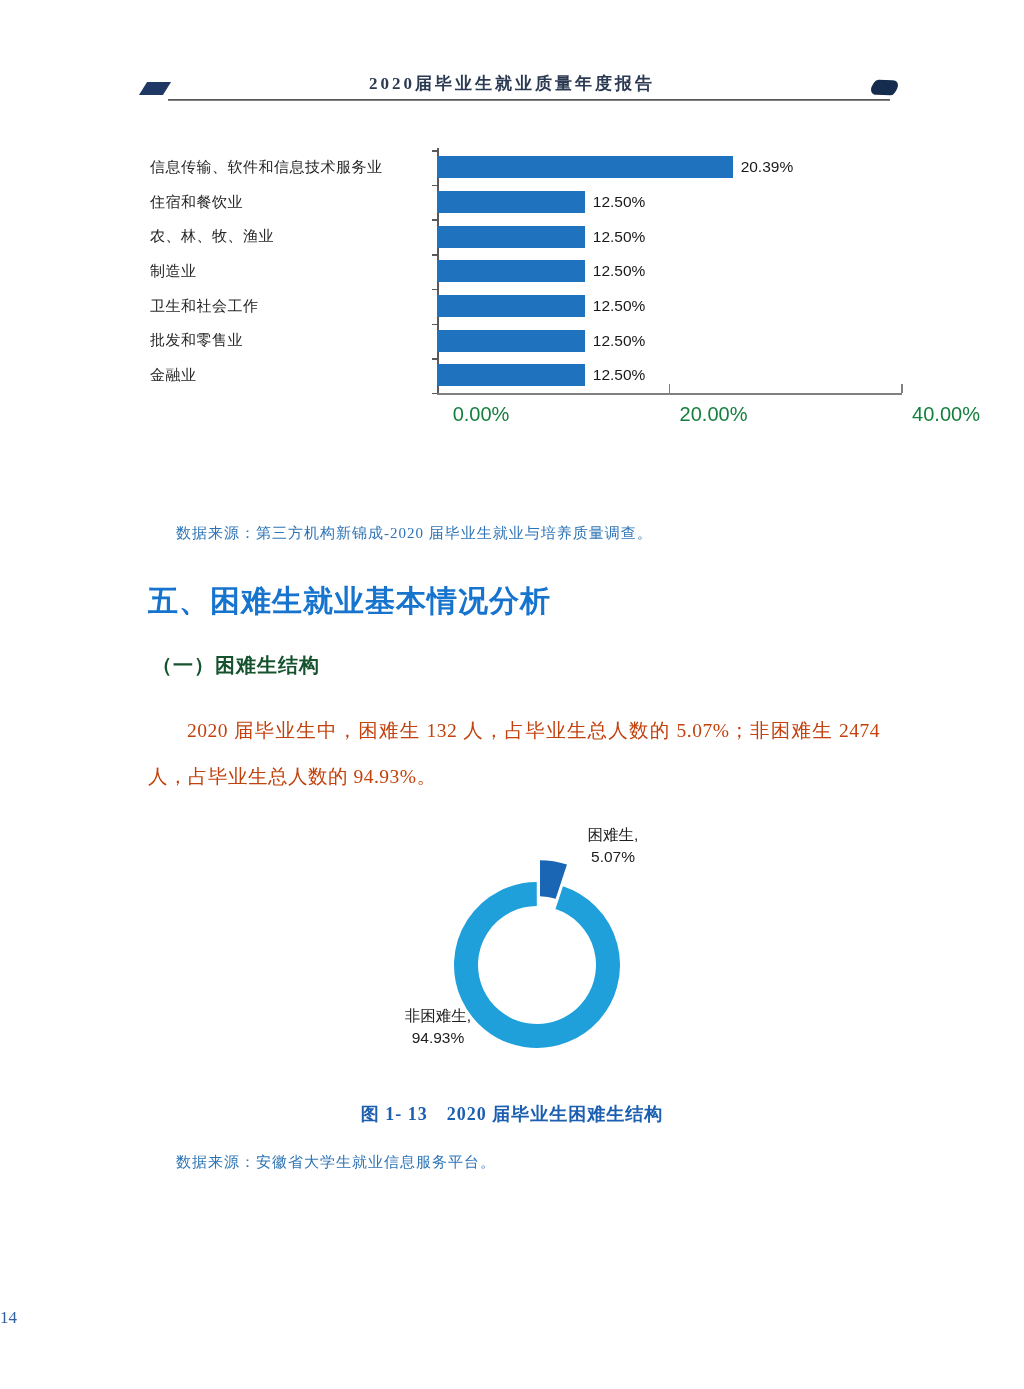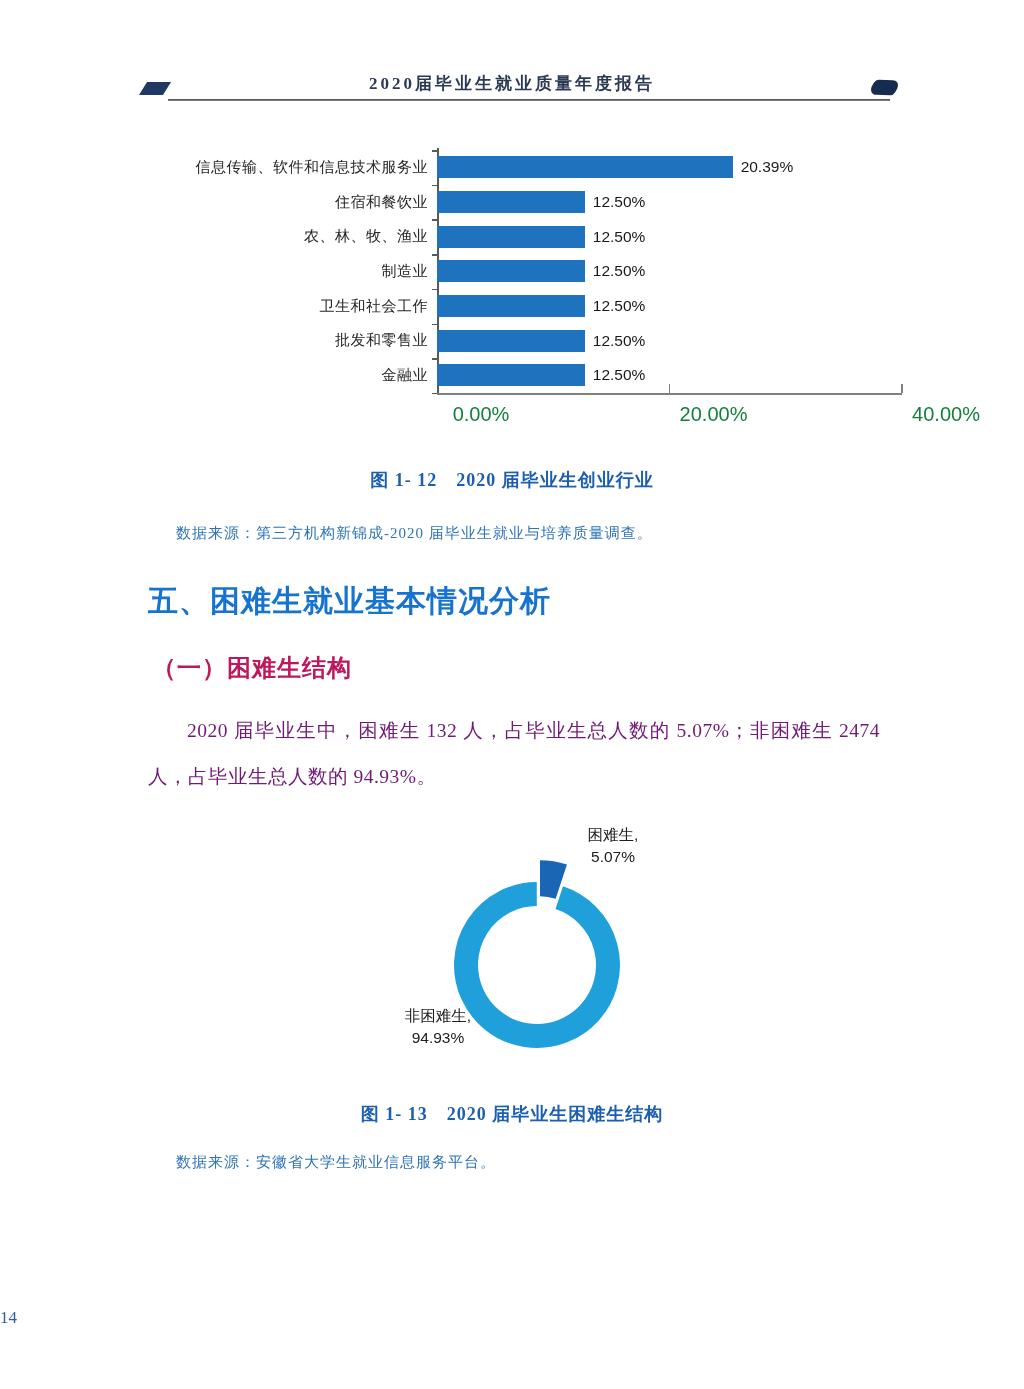--- a/index.html
+++ b/index.html
@@ -26,21 +26,21 @@
   .hdr-shape-right {
     position:absolute; top:80px; left:871px; width:27px; height:15px;
     background:#152c4e; transform:skewX(-30deg) rotate(2deg);
     border-radius:3px 10px 3px 10px;
   }
   
   .barchart { position:absolute; top:140px; left:150px; width:760px; height:300px; }
   .bc-rows { position:absolute; top:10px; left:0; right:0; }
   .bc-row { height:34.7px; display:flex; align-items:center; }
   .bc-label {
-    width:287px; padding-right:9px; text-align:right;
+    width:287px; padding-right:9px; 
     font-family:"Liberation Sans","DejaVu Sans",sans-serif;
     font-size:15px; color:#262626; letter-spacing:0.5px; white-space:nowrap;
   }
   .bc-track { flex:1; display:flex; align-items:center; height:22px; position:relative; }
   .bc-bar { height:22px; }
   .bc-val {
     margin-left:8px; font-family:"Liberation Sans","DejaVu Sans",sans-serif;
     font-size:15.5px; color:#1a1a1a; white-space:nowrap;
   }
   .bc-yaxis { position:absolute; left:287px; top:8px; height:247px; width:1.5px; background:#595959; }
@@ -69,25 +69,25 @@
   .src-13 { top:1153px; }
   
   .h1 {
     position:absolute; top:581px; left:148px;
     font-family:"Liberation Sans","DejaVu Sans",sans-serif;
     font-size:30px; font-weight:bold; color:#1673ce; letter-spacing:1px;
   }
   .h2 {
     position:absolute; top:652px; left:152px;
     font-family:"Liberation Sans","DejaVu Sans",sans-serif;
-    font-size:24px; font-weight:bold; color:#be185d; letter-spacing:1px;
+    font-size:20px; font-weight:bold; color:#14532d; letter-spacing:1px;
   }
   .body-para {
     position:absolute; top:708px; left:148px; width:732px;
-    font-size:19.5px; line-height:46px; color:#701a75;
+    font-size:19.5px; line-height:46px; color:#c2410c;
     text-indent:2em; text-align:justify; letter-spacing:0.5px;
     font-family:"Liberation Serif","DejaVu Serif",serif;
   }
   
   .donut-svg { position:absolute; top:810px; left:367px; width:340px; height:270px; }
   .donut-callout {
     position:absolute; width:140px; text-align:center;
     font-family:"Liberation Sans","DejaVu Sans",sans-serif;
     font-size:15.5px; line-height:22px; color:#202020;
   }
@@ -174,21 +174,20 @@
   <div class="bc-ytick" style="top: 10px;"></div>
       <div class="bc-ytick" style="top: 44.7px;"></div>
       <div class="bc-ytick" style="top: 79.4px;"></div>
       <div class="bc-ytick" style="top: 114.1px;"></div>
       <div class="bc-ytick" style="top: 148.8px;"></div>
       <div class="bc-ytick" style="top: 183.5px;"></div>
       <div class="bc-ytick" style="top: 218.2px;"></div>
       <div class="bc-ytick" style="top: 252.9px;"></div>
     </div>
 
-  <div class="fig-caption cap-12">图 1- 12　2020 届毕业生创业行业</div>
   <div class="data-source src-12">数据来源：第三方机构新锦成-2020 届毕业生就业与培养质量调查。</div>
 
   <div class="h1">五、困难生就业基本情况分析</div>
   <div class="h2">（一）困难生结构</div>
 
   <p class="body-para">2020 届毕业生中，困难生 132 人，占毕业生总人数的 5.07%；非困难生 2474 人，占毕业生总人数的 94.93%。</p>
 
   <svg class="donut-svg" id="donut-svg" viewBox="0 0 340 270">
       <path d="M 192.24 87.57 A 71 71 0 1 1 169.79 84.00" fill="none" stroke="#1FA0DB" stroke-width="24"></path>
       <path d="M 173.01 50.24 A 86 86 0 0 1 199.95 54.57 L 188.67 88.76 A 50 50 0 0 0 173.01 86.24 Z" fill="#1A66B4"></path>

